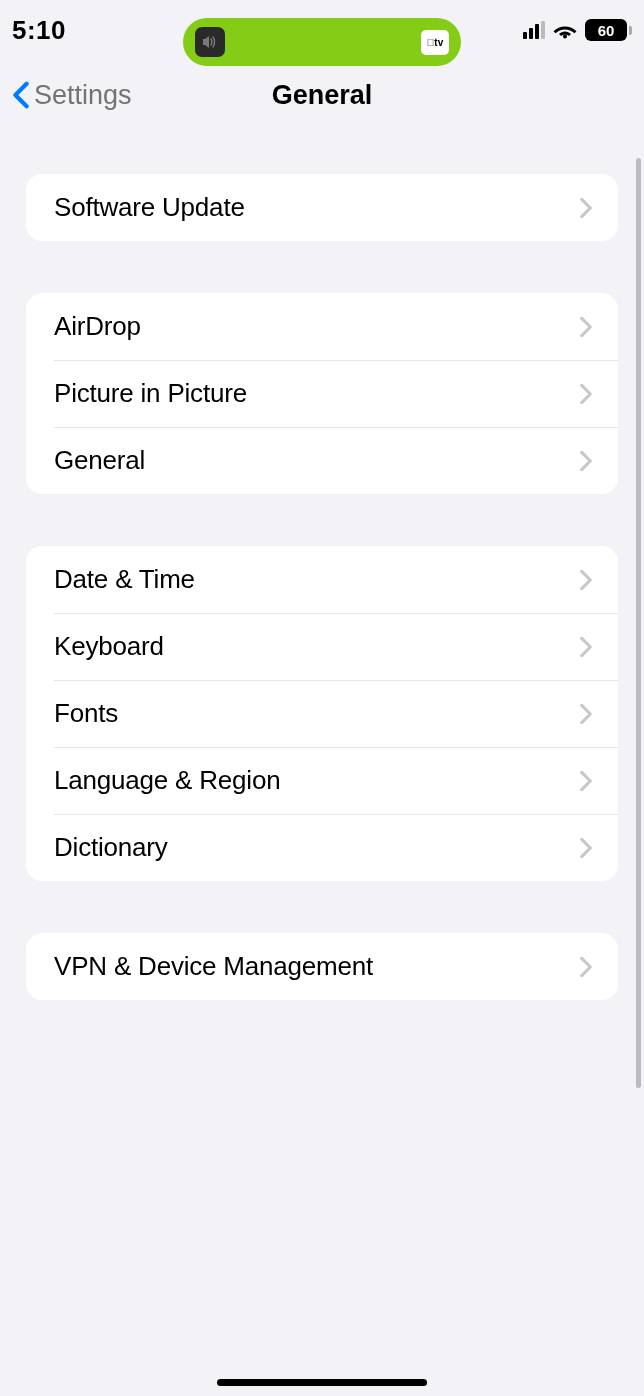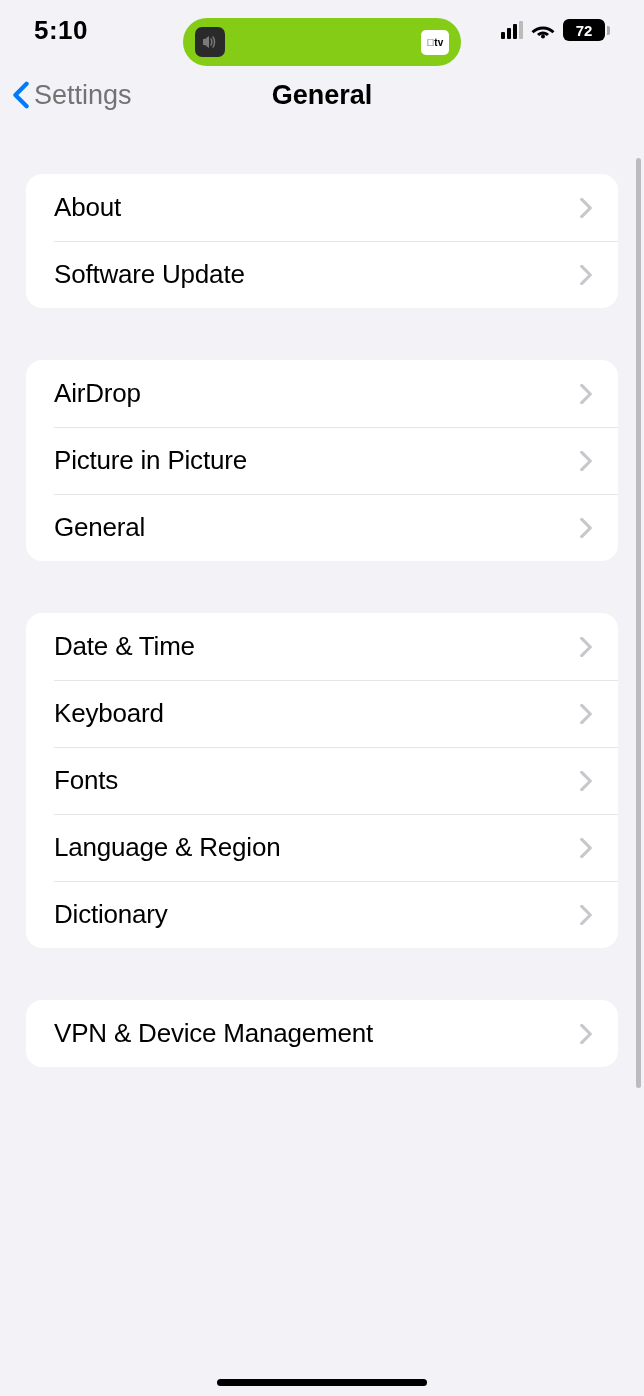--- a/index.html
+++ b/index.html
@@ -14,21 +14,21 @@
       background: #f2f2f7;
       font-family: -apple-system, BlinkMacSystemFont, "SF Pro Text", "Helvetica Neue", Arial, sans-serif;
       position: relative;
       overflow: hidden;
     }
     .status-bar {
       height: 60px;
       display: flex;
       align-items: center;
       justify-content: space-between;
-      padding: 0 34px;
+      padding: 0 12px;
       position: relative;
     }
     .status-time {
       font-size: 26px;
       font-weight: 600;
       color: #000;
       letter-spacing: 0.5px;
     }
     .dynamic-island {
       position: absolute;
@@ -215,46 +215,40 @@
         <span></span>
         <span></span>
         <span></span>
     </div>
     <div class="wifi-icon">
       <svg width="24" height="18" viewBox="0 0 24 18" fill="#000">
         <path d="M12 17.5c1.1 0 2-.9 2-2s-.9-2-2-2-2 .9-2 2 .9 2 2 2zm0-12C7.5 5.5 3.5 7.3.5 10.2l2.1 2.1c2.4-2.3 5.7-3.8 9.4-3.8s7 1.5 9.4 3.8l2.1-2.1C20.5 7.3 16.5 5.5 12 5.5zm0 5c-2.3 0-4.4.9-6 2.5l2.1 2.1c1-1 2.4-1.6 3.9-1.6s2.9.6 3.9 1.6l2.1-2.1c-1.6-1.6-3.7-2.5-6-2.5z"></path>
       </svg>
     </div>
     <div class="battery">
-      <div class="battery-body">72</div>
+      <div class="battery-body">60</div>
       <div class="battery-tip"></div>
     </div>
   </div>
 </div>
 
 <div class="nav-bar">
   <div class="back-button">
     <svg class="back-chevron" viewBox="0 0 12 20" fill="none" stroke="#007aff" stroke-width="3" stroke-linecap="round" stroke-linejoin="round">
       <polyline points="10,2 2,10 10,18"></polyline>
     </svg>
     <span>Settings</span>
   </div>
   <div class="nav-title">General</div>
 </div>
 
 <div class="content">
 
   <div class="section">
     <div class="row">
-      <span class="row-label">About</span>
-      <svg class="chevron" viewBox="0 0 8 14" fill="none" stroke="#c7c7cc" stroke-width="2.2" stroke-linecap="round" stroke-linejoin="round">
-          <polyline points="1,1 7,7 1,13"></polyline>
-        </svg>
-    </div>
-    <div class="row">
       <span class="row-label">Software Update</span>
       <svg class="chevron" viewBox="0 0 8 14" fill="none" stroke="#c7c7cc" stroke-width="2.2" stroke-linecap="round" stroke-linejoin="round">
           <polyline points="1,1 7,7 1,13"></polyline>
         </svg>
     </div>
   </div>
 
   <div class="section">
     <div class="row">
       <span class="row-label">AirDrop</span>

